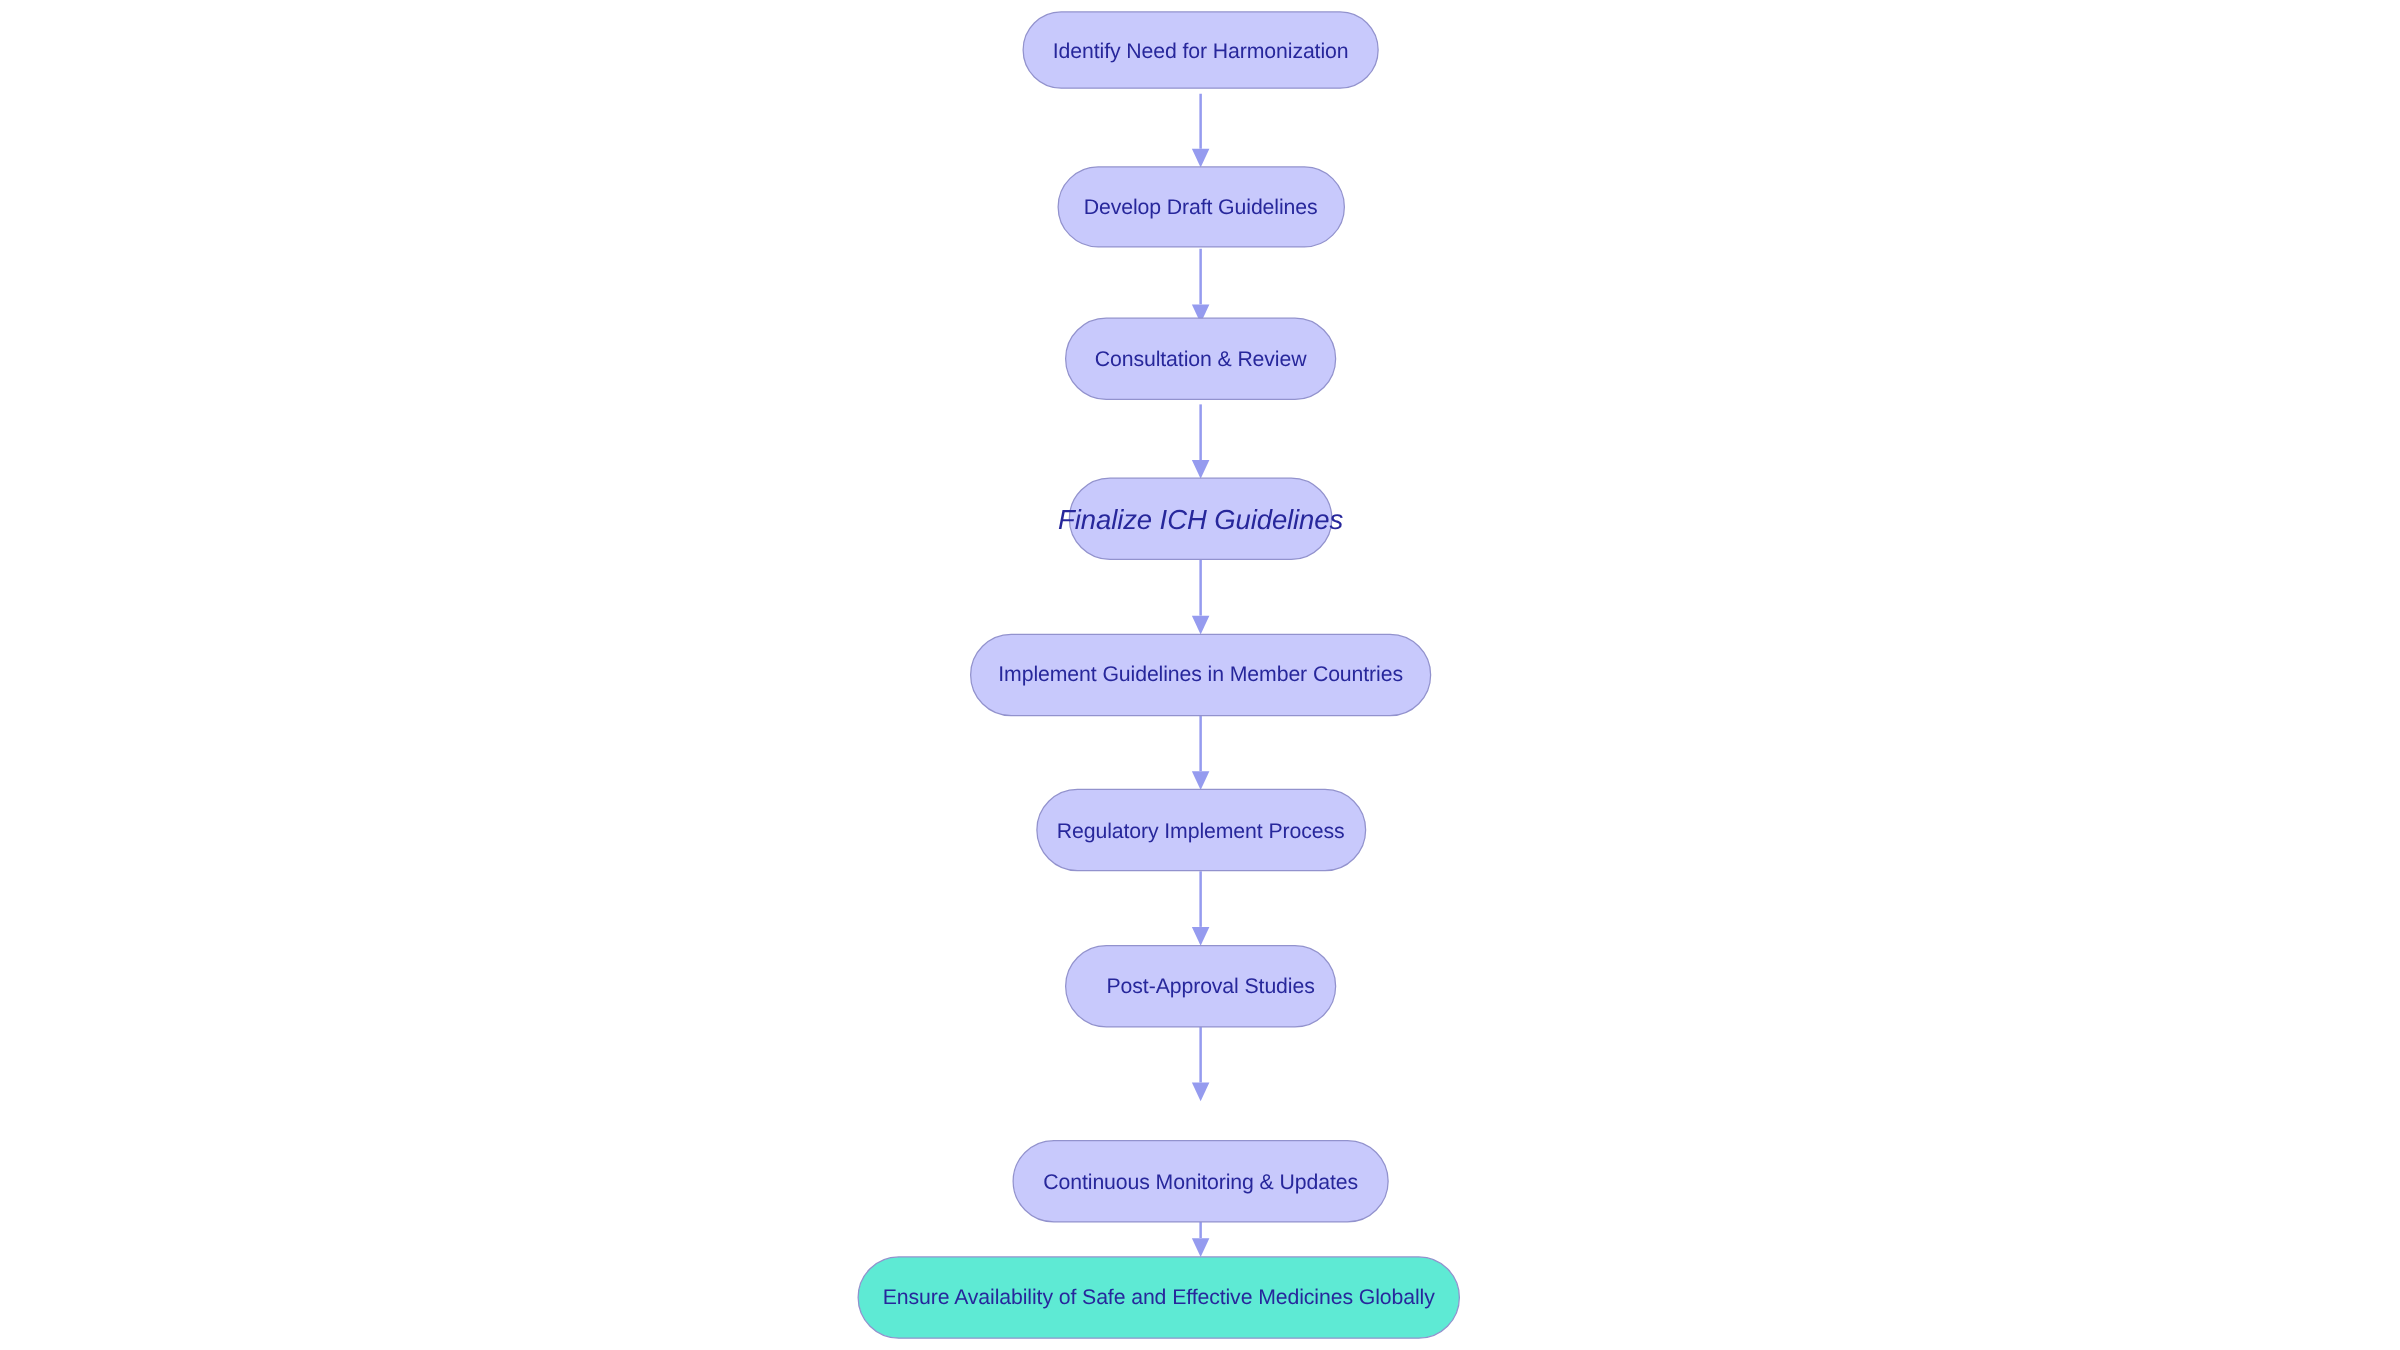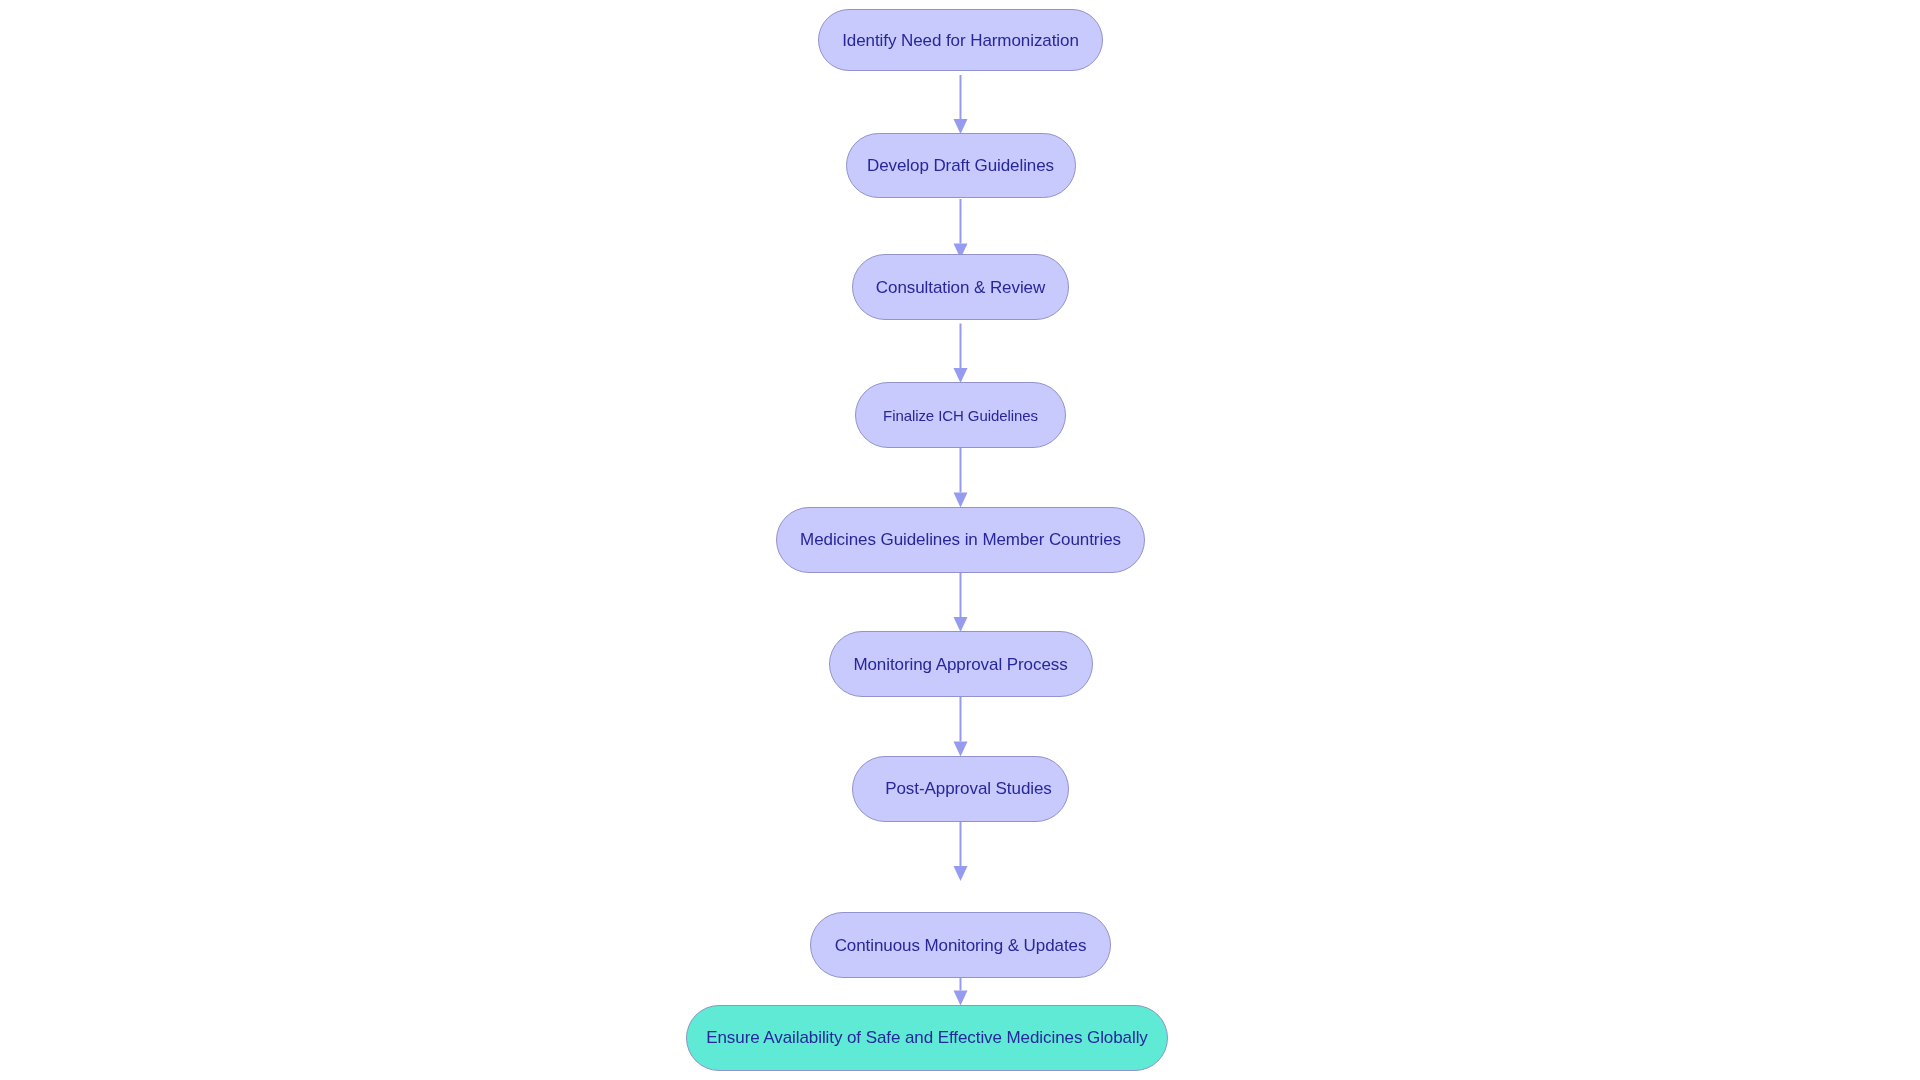--- a/index.html
+++ b/index.html
@@ -97,27 +97,27 @@
   <div class="node n1" style="left: 818px; top: 9px; width: 285px; height: 62px; background: rgb(200, 201, 252); border: 1px solid rgb(146, 146, 205); border-radius: 33px;">
     <span class="node-label" style="color: rgb(39, 39, 155); font-size: 17px; letter-spacing: -0.08px;">Identify Need for Harmonization</span>
   </div>
   <div class="node n2" style="left: 845.5px; top: 133px; width: 230px; height: 65px; background: rgb(200, 201, 252); border: 1px solid rgb(146, 146, 205); border-radius: 33px;">
     <span class="node-label" style="color: rgb(39, 39, 155); font-size: 17px; letter-spacing: -0.08px;">Develop Draft Guidelines</span>
   </div>
   <div class="node n3" style="left: 852px; top: 254px; width: 217px; height: 66px; background: rgb(200, 201, 252); border: 1px solid rgb(146, 146, 205); border-radius: 33px;">
     <span class="node-label" style="color: rgb(39, 39, 155); font-size: 17px; letter-spacing: -0.08px;">Consultation &amp; Review</span>
   </div>
   <div class="node n4" style="left: 855px; top: 382px; width: 211px; height: 66px; background: rgb(200, 201, 252); border: 1px solid rgb(146, 146, 205); border-radius: 33px;">
-    <span class="node-label" style="color: rgb(39, 39, 155); font-size: 15px; letter-spacing: -0.08px;">Finalize ICH Guidelines</span>
+    <span class="node-label" style="color: rgb(39, 39, 155); font-size: 22px; letter-spacing: -0.08px; font-style: italic;">Finalize ICH Guidelines</span>
   </div>
   <div class="node n5" style="left: 776px; top: 506.5px; width: 369px; height: 66px; background: rgb(200, 201, 252); border: 1px solid rgb(146, 146, 205); border-radius: 33px;">
-    <span class="node-label" style="color: rgb(39, 39, 155); font-size: 17px; letter-spacing: -0.08px;">Medicines Guidelines in Member Countries</span>
+    <span class="node-label" style="color: rgb(39, 39, 155); font-size: 17px; letter-spacing: -0.08px;">Implement Guidelines in Member Countries</span>
   </div>
   <div class="node n6" style="left: 828.5px; top: 631px; width: 264px; height: 66px; background: rgb(200, 201, 252); border: 1px solid rgb(146, 146, 205); border-radius: 33px;">
-    <span class="node-label" style="color: rgb(39, 39, 155); font-size: 17px; letter-spacing: -0.08px;">Monitoring Approval Process</span>
+    <span class="node-label" style="color: rgb(39, 39, 155); font-size: 17px; letter-spacing: -0.08px;">Regulatory Implement Process</span>
   </div>
   <div class="node n7" style="left: 852px; top: 755.5px; width: 217px; height: 66px; background: rgb(200, 201, 252); border: 1px solid rgb(146, 146, 205); border-radius: 33px;">
     <span class="node-label" style="color: rgb(39, 39, 155); font-size: 17px; letter-spacing: -0.08px; margin-left: 16px;">Post-Approval Studies</span>
   </div>
   <div class="node n8" style="left: 810px; top: 912px; width: 301px; height: 66px; background: rgb(200, 201, 252); border: 1px solid rgb(146, 146, 205); border-radius: 33px;">
     <span class="node-label" style="color: rgb(39, 39, 155); font-size: 17px; letter-spacing: -0.08px;">Continuous Monitoring &amp; Updates</span>
   </div>
   <div class="node n9" style="left: 686px; top: 1004.5px; width: 482px; height: 66px; background: #5eead4; border: 1px solid rgb(146, 146, 205); border-radius: 33px;">
     <span class="node-label" style="color: rgb(39, 39, 155); font-size: 17px; letter-spacing: -0.08px;">Ensure Availability of Safe and Effective Medicines Globally</span>
   </div>

